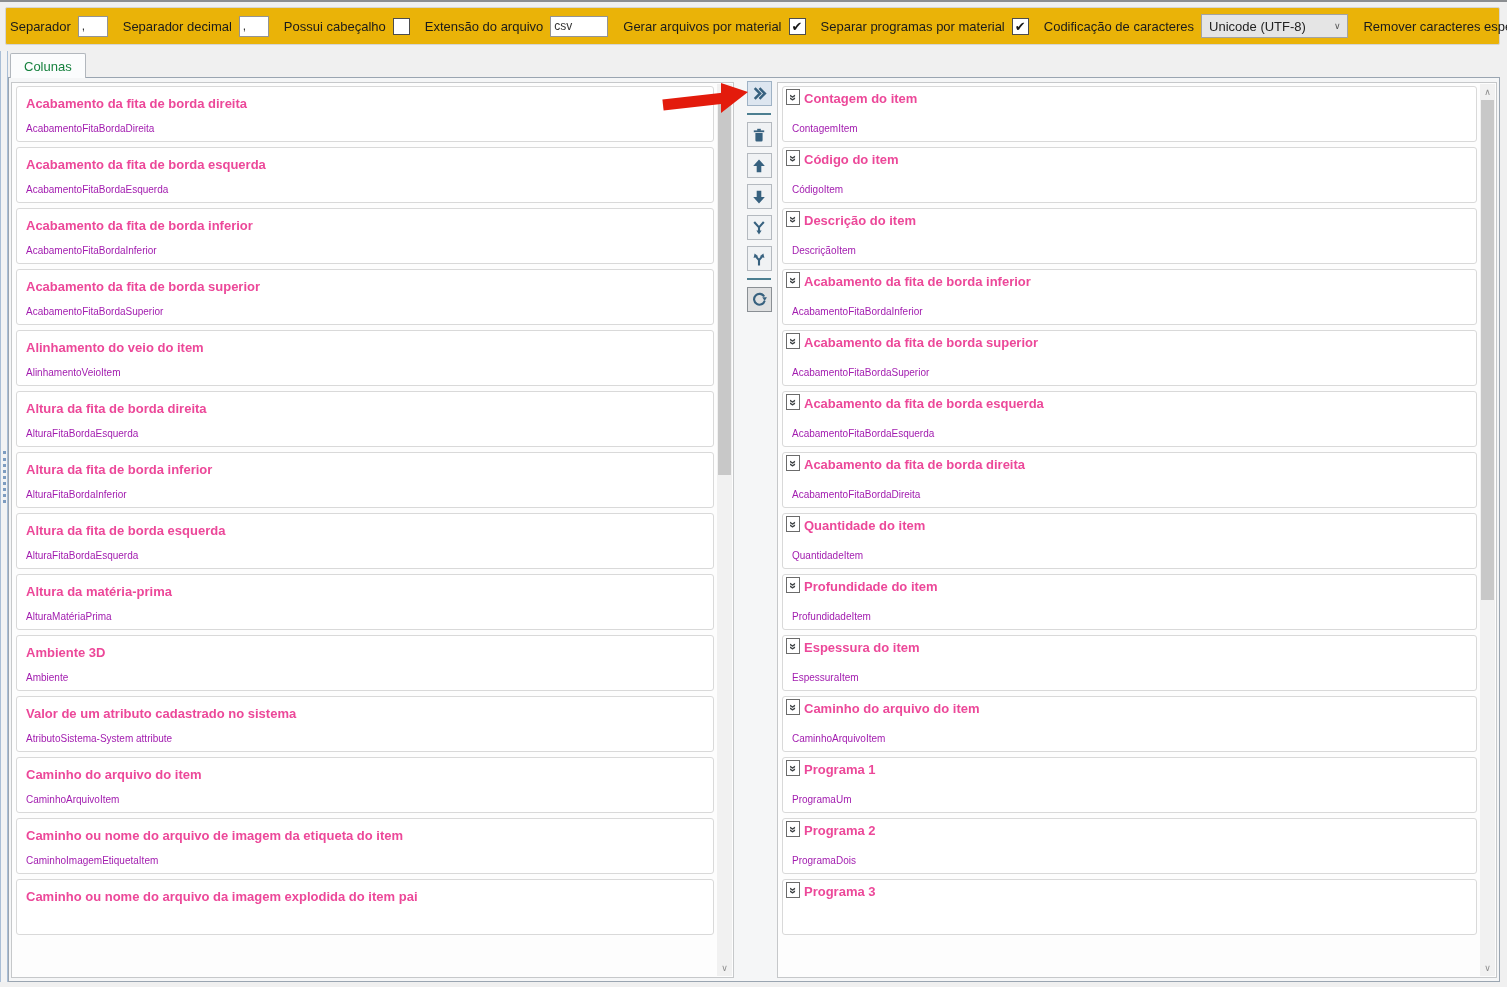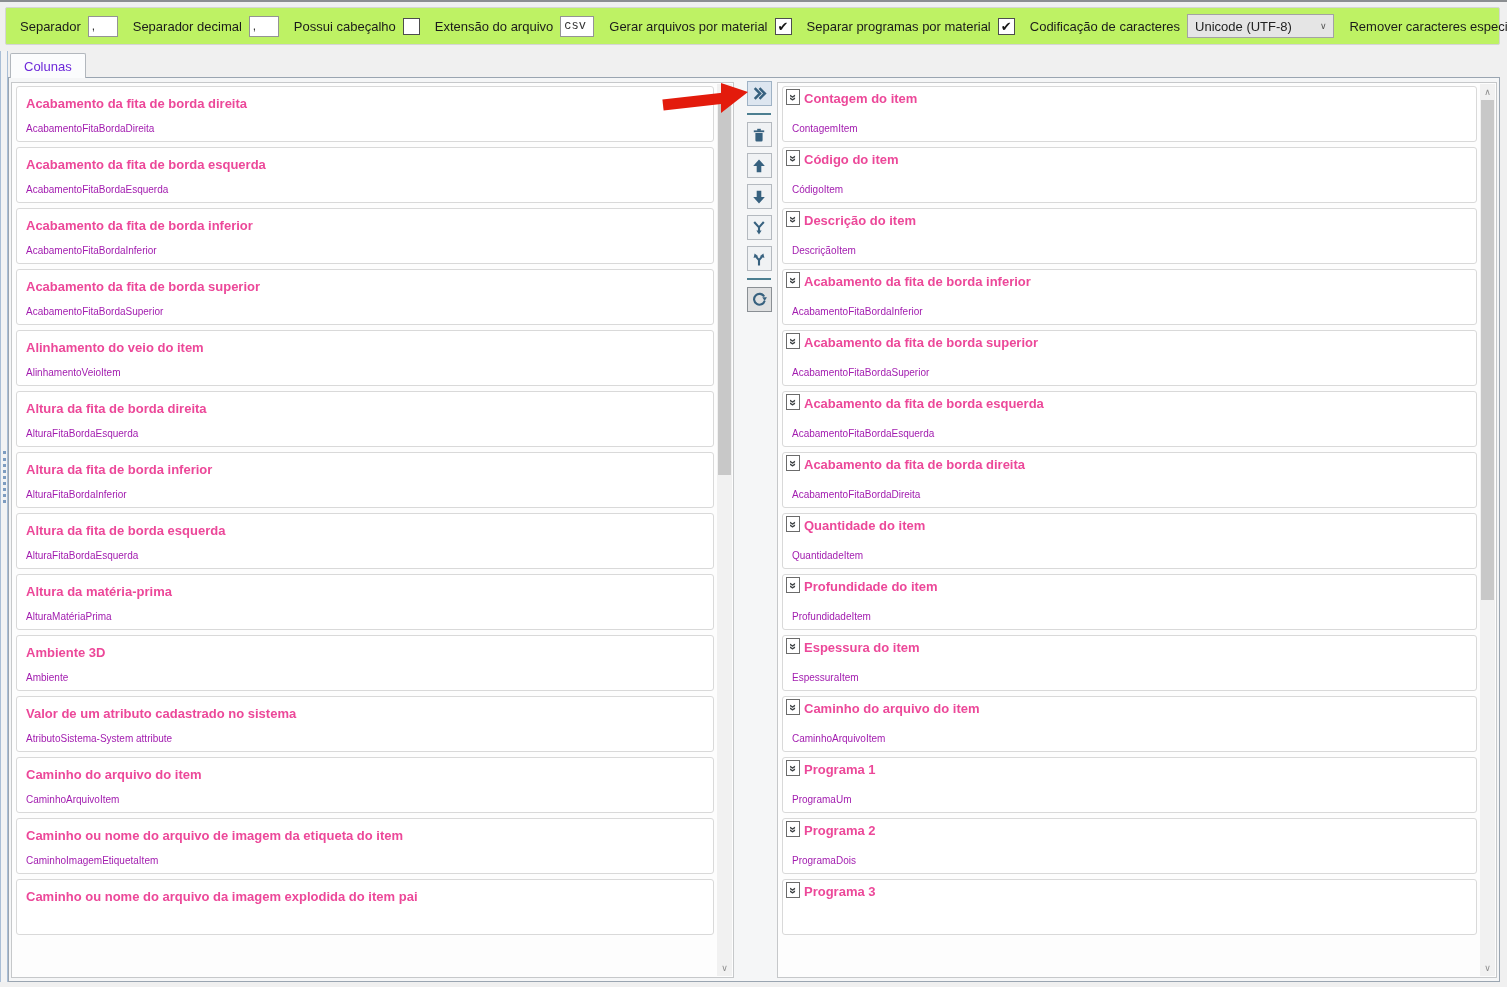--- a/index.html
+++ b/index.html
@@ -3,40 +3,40 @@
 <meta charset="utf-8">
 <style>
   * { box-sizing: border-box; margin: 0; padding: 0; }
   html,body { width:1507px; height:987px; overflow:hidden;
     font-family:"Liberation Sans", sans-serif; background:#f0f0f0; }
   .window { position:relative; width:1507px; height:987px; background:#f0f0f0;
     border-top:2px solid #8b8e91; }
 
   
   .toolbar { position:absolute; left:5px; top:5px; right:7px; height:38px;
-    background:#bef264; border:1px solid #d5d5d5; border-radius:2px;
-    display:flex; align-items:center; padding:0 14px; gap:15px; white-space:nowrap; }
+    background:#eab308; border:1px solid #d5d5d5; border-radius:2px;
+    display:flex; align-items:center; padding:0 4px; gap:15px; white-space:nowrap; }
   .tb-group { display:flex; align-items:center; gap:7px; }
   .tb-label { font-size:13px; color:#1b1b1b; }
   .tb-input { height:21px; border:1px solid #949494; background:#fff;
     font-family:"Liberation Sans",sans-serif; font-size:12px; color:#333; padding:0 3px; }
-  .w-sep { width:30px; } .w-ext { width:34px;font-family:Liberation Mono, monospace; }
+  .w-sep { width:30px; } .w-ext { width:58px; }
   .checkbox { width:17px; height:17px; border:1px solid #4d4d4d; background:#fff;
     display:inline-flex; align-items:center; justify-content:center;
     font-size:13px; color:#151515; line-height:1; }
   .checkbox.checked::after { content:"\2714"; }
   .tb-select { height:24px; background:#e5e5e5; border:1px solid #a3a3a3;
     display:flex; align-items:center; gap:28px; padding:0 7px; font-size:13px; color:#222; }
   .chev { font-size:9px; color:#555; }
 
   
   .tab { position:absolute; left:10px; top:51px; height:25px; z-index:3;
     background:#fbfcfd; border:1px solid #b2b7bd; border-bottom:none;
     border-radius:2px 2px 0 0; padding:0 13px; display:flex; align-items:center;
-    font-size:13px; color:#6d28d9; }
+    font-size:13px; color:#15803d; }
 
   
   .tabpage { position:absolute; left:8px; top:75px; right:7px; bottom:5px;
     background:#f5f6f7; border:1px solid #9aa5b1; }
 
   
   .splitter-strip { position:absolute; left:0; top:49px; bottom:5px; width:8px;
     background:#f2f3f4; border-left:1px solid #a9bed6; border-right:1px solid #a9bed6; z-index:2; }
   .splitter-grip { position:absolute; left:2px; top:400px; height:52px; width:3px;
     border-left:3px dotted #7d9cc0; }

